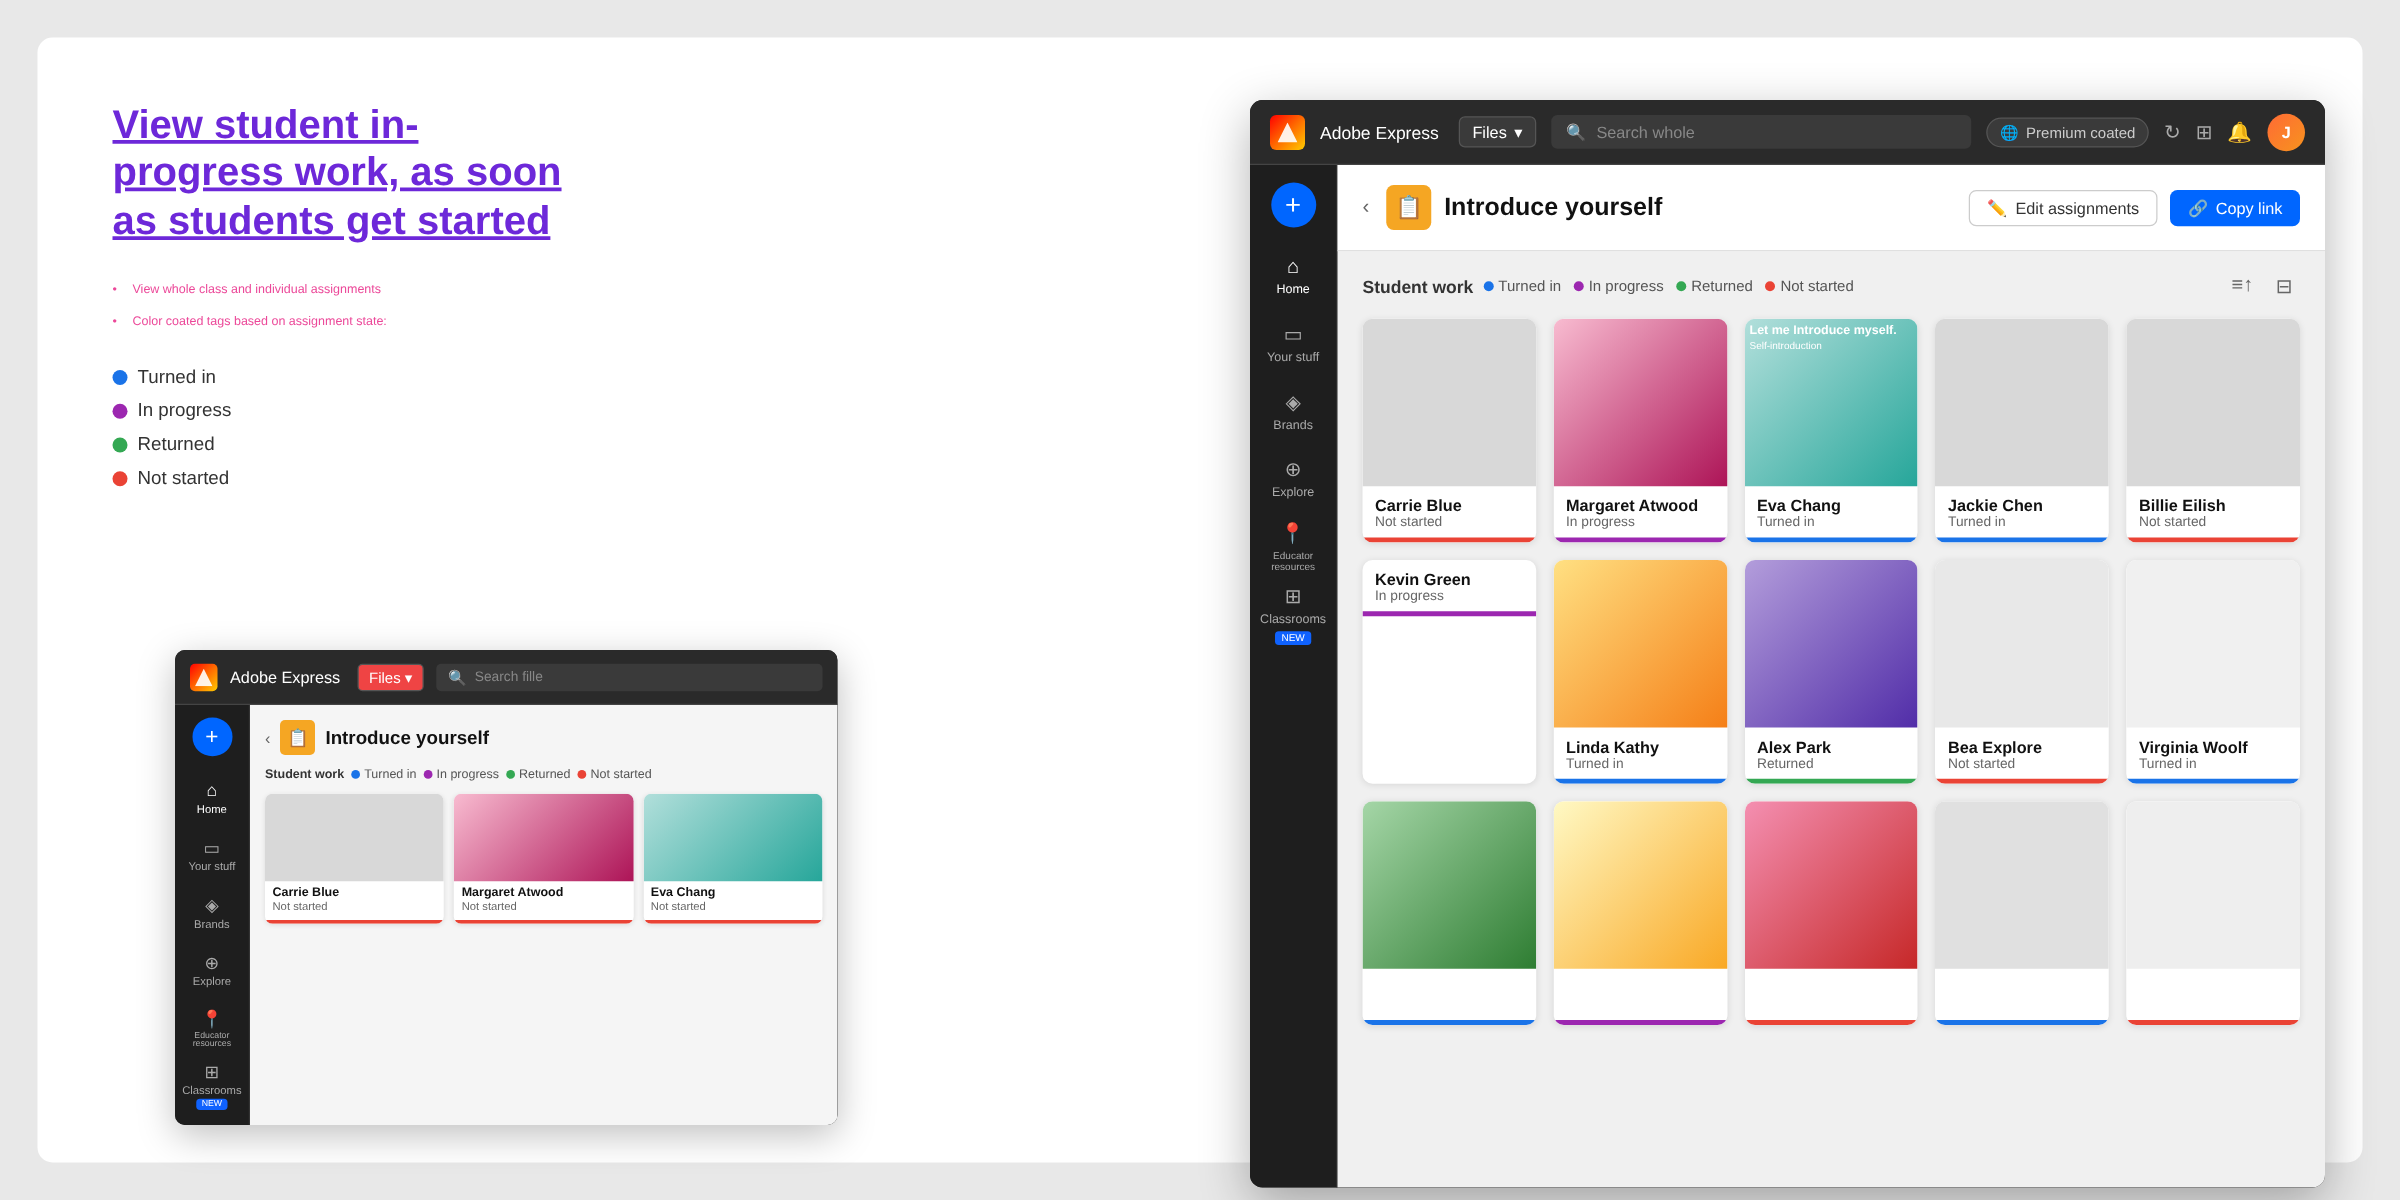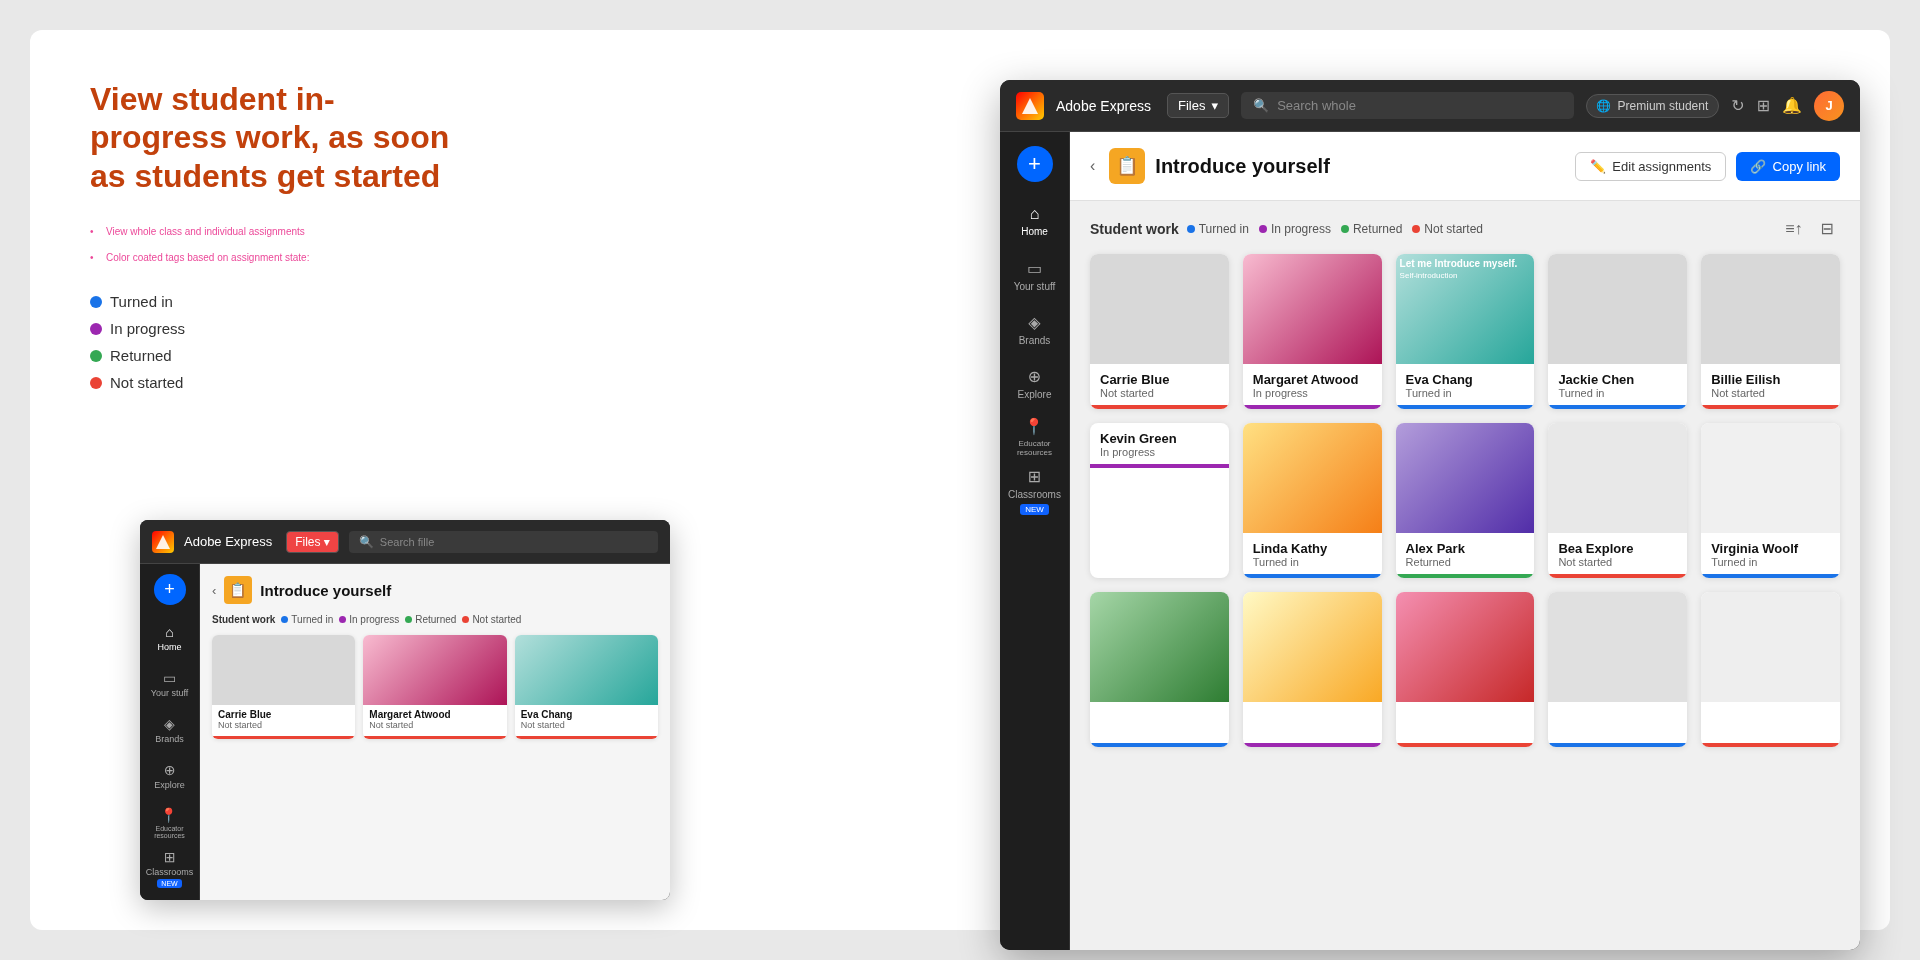--- a/index.html
+++ b/index.html
@@ -27,21 +27,22 @@
     
     .left-panel {
       width: 380px;
       flex-shrink: 0;
     }
     .main-title {
       font-size: 32px;
       font-weight: 800;
       line-height: 1.2;
       margin-bottom: 30px;
-      color: #c2410c;
+      color: #6d28d9;
+      text-decoration: underline;
     }
     .bullet-list {
       list-style: none;
       margin-bottom: 28px;
     }
     .bullet-list li {
       font-size: 10px;
       color: #ec4899;
       margin-bottom: 12px;
       padding-left: 16px;
@@ -501,21 +502,21 @@
       gap: 14px;
     }
     .student-card {
       background: white;
       border-radius: 8px;
       overflow: hidden;
       box-shadow: 0 1px 6px rgba(0,0,0,0.1);
       cursor: pointer;
     }
     .card-thumb {
-      height: 110px;
+      height: 134px;
       background: #e0e0e0;
       overflow: hidden;
       position: relative;
     }
     .card-info {
       padding: 8px 10px 6px;
       border-bottom: 4px solid #ccc;
     }
     .card-name { font-size: 13px; font-weight: 600; color: #111; }
     .card-status { font-size: 11px; color: #666; }
@@ -717,21 +718,21 @@
       <div class="files-dropdown">
         <span>Files</span> ▾
       </div>
       <div class="search-bar">
         <span style="color:#888;">🔍</span>
         <span style="color:#888;">Search whole</span>
       </div>
       <div class="topbar-right">
         <div class="premium-badge">
           <span>🌐</span>
-          <span>Premium student</span>
+          <span>Premium coated</span>
         </div>
         <span class="topbar-icon">↻</span>
         <span class="topbar-icon">⊞</span>
         <span class="topbar-icon">🔔</span>
         <div class="user-avatar">J</div>
       </div>
     </div>
 
     <div class="main-content">
 

